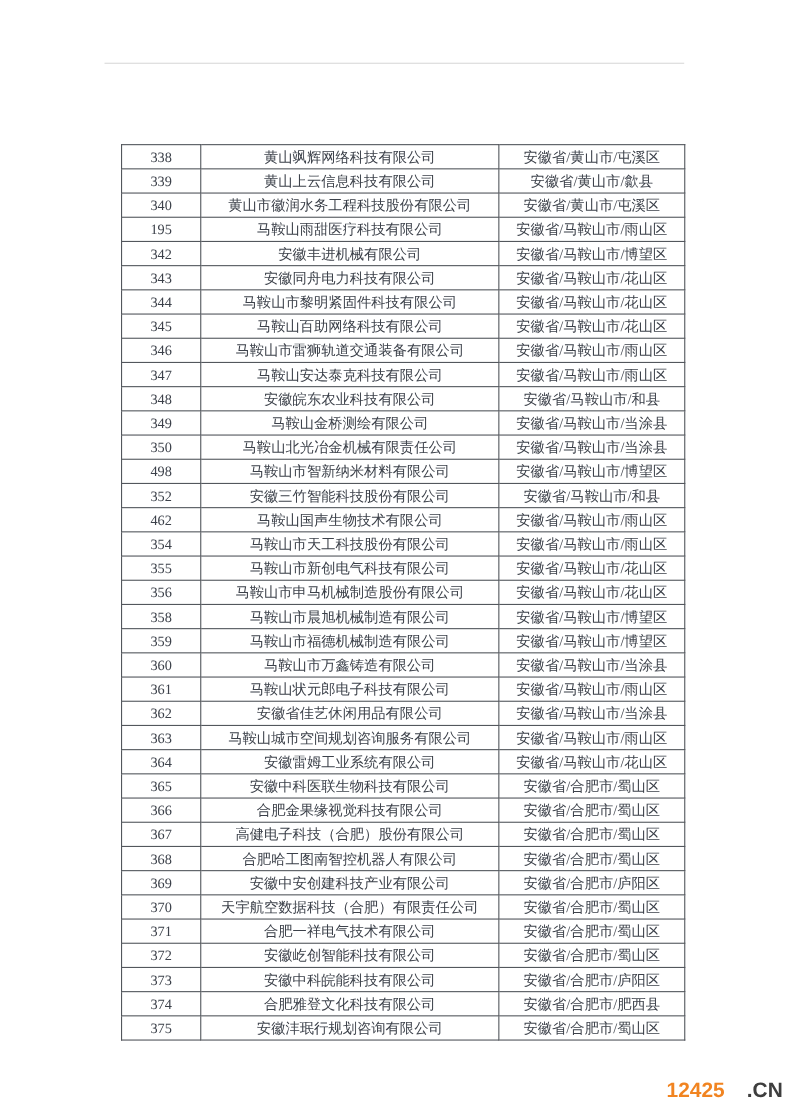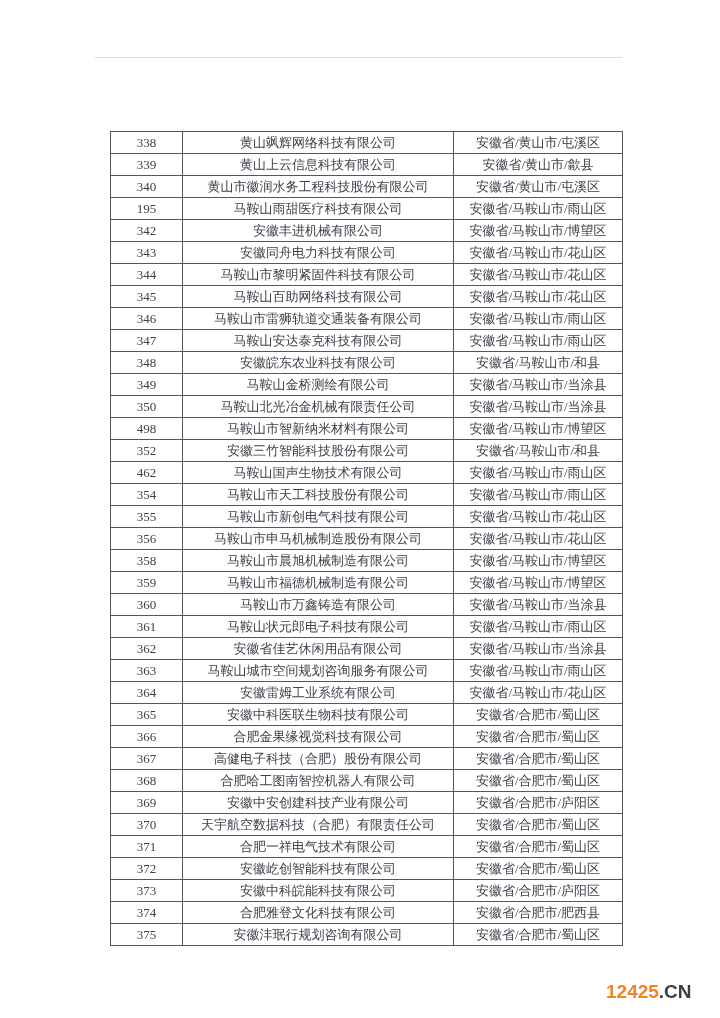--- a/index.html
+++ b/index.html
@@ -51,21 +51,21 @@
     position: absolute;
     left: 606px;
     top: 981px;
     font-family: "Liberation Sans", "DejaVu Sans", sans-serif;
     font-weight: bold;
     font-size: 19px;
     letter-spacing: 0px;
     white-space: nowrap;
   }
   .wm-site { color: var(--wm-site-color, #f18421); }
-  .wm-tld  { color: var(--wm-tld-color, #3e3e3e); }
+  .wm-tld  { color: var(--wm-tld-color, #3e3e3e); margin-left: 20px; }
 </style>
 </head>
 <body>
 
 <div class="page">
 
   <div class="top-faint-line"></div>
 
   <table class="company-table">
     <colgroup>

